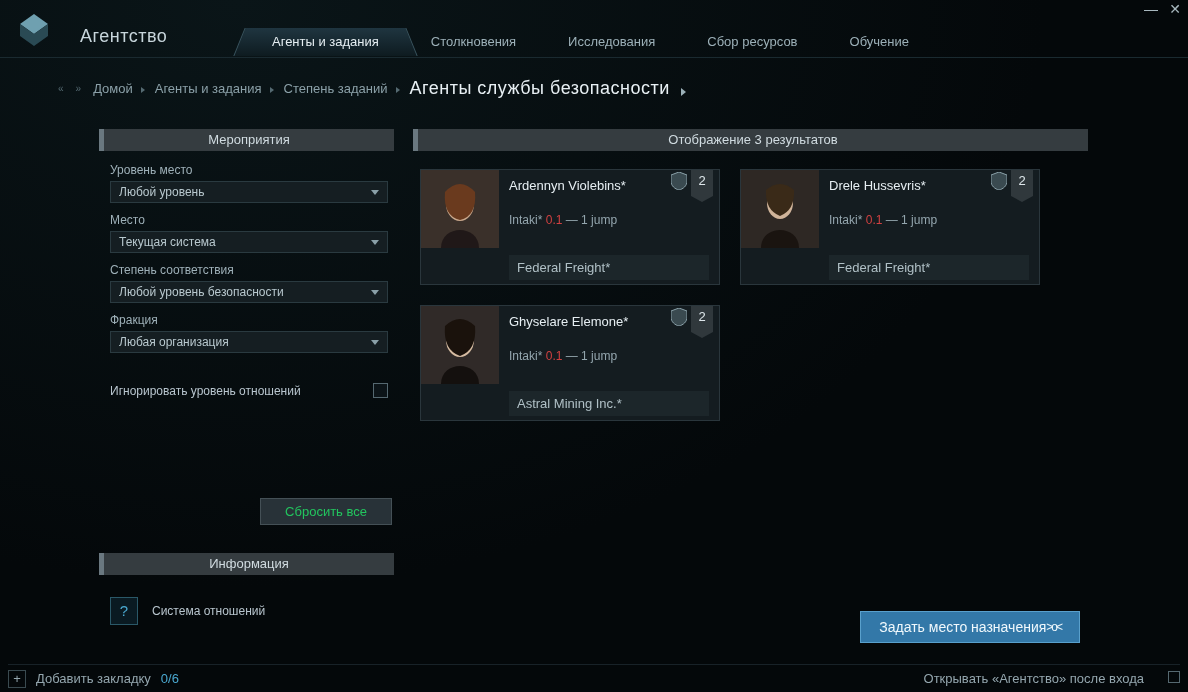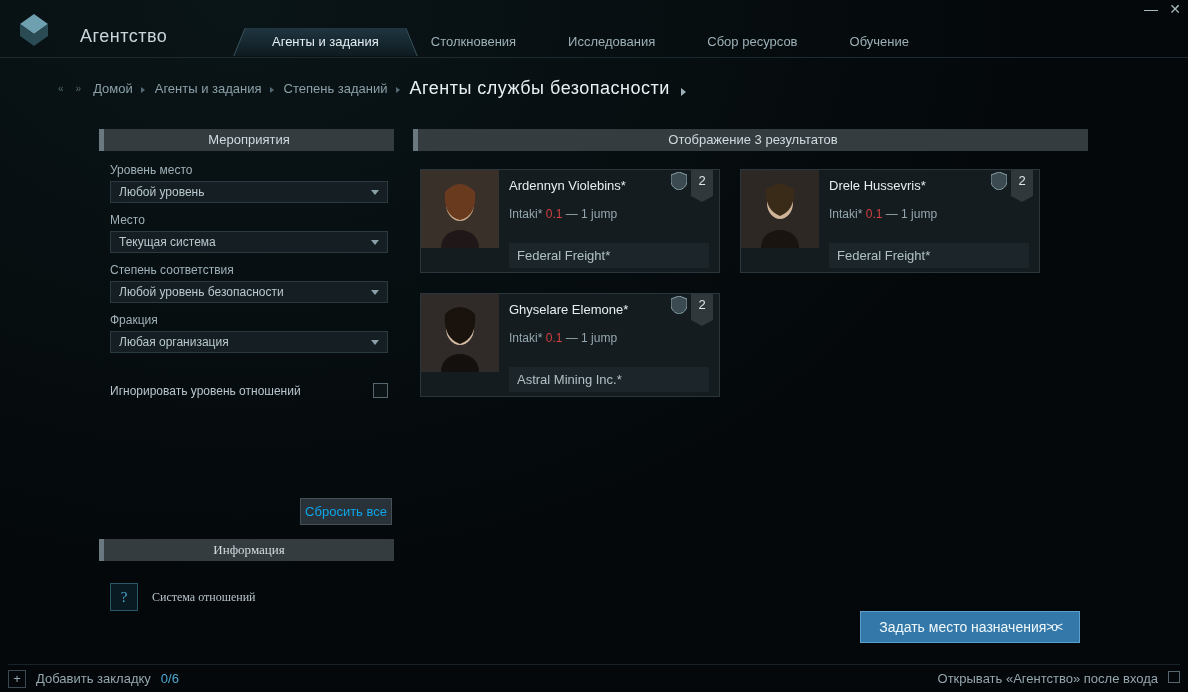--- a/index.html
+++ b/index.html
@@ -32,45 +32,45 @@
   .accent-bar { position: absolute; left: -5px; top: 0; bottom: 0; width: 5px; background: #6a7880; }
   
   .filters { width: 290px; display: flex; flex-direction: column; }
   .filter-block { padding: 0 6px 10px 6px; }
   .filter-label { font-size: 12px; color: #9eb0b8; margin-bottom: 4px; display: block; }
   .select { background: #151e22; border: 1px solid #2a3a40; height: 22px; line-height: 20px; padding: 0 24px 0 8px; font-size: 12px; color: #b8c8ce; position: relative; cursor: pointer; }
   .select::after { content: ''; position: absolute; right: 8px; top: 8px; border-left: 4px solid transparent; border-right: 4px solid transparent; border-top: 5px solid #8aa0a8; }
   .checkbox-row { display: flex; justify-content: space-between; align-items: center; padding: 20px 6px 0 6px; }
   .checkbox { width: 15px; height: 15px; border: 1px solid #556870; background: #0c1418; cursor: pointer; }
   .reset-row { display: flex; justify-content: flex-end; padding: 100px 2px 12px 2px; }
-  .btn { background: #283238; border: 1px solid #445056; color: #0ea5e9; padding: 5px 4px; font-size: 13px; cursor: pointer; }
-  .info-panel { margin-top: 2px; font-family: Liberation Serif, serif; }
+  .btn { background: #283238; border: 1px solid #445056; color: #22c55e; padding: 5px 24px; font-size: 13px; cursor: pointer; }
+  .info-panel { margin-top: 16px; }
   .info-row { display: flex; align-items: center; gap: 14px; padding: 10px 6px; }
   .q-mark { width: 28px; height: 28px; border: 1px solid #2a5868; color: #4aa8d0; text-align: center; line-height: 26px; font-size: 15px; background: #0a1a22; cursor: pointer; }
   
   .results { flex: 1; position: relative; }
   .agent-grid { display: flex; flex-wrap: wrap; gap: 20px; padding: 6px 2px; }
   .agent-card { width: 300px; background: #141c20; border: 1px solid #2a363c; display: flex; position: relative; cursor: pointer; }
   .portrait { width: 78px; height: 78px; background: linear-gradient(160deg,#54423a 0%,#2a2020 70%); flex: none; position: relative; overflow: hidden; }
   .portrait svg { width: 100%; height: 100%; }
-  .agent-info { flex: 1; padding: 8px 10px 4px 10px; display: flex; flex-direction: column; gap: 14px; }
+  .agent-info { flex: 1; padding: 8px 10px 4px 10px; display: flex; flex-direction: column; gap: 20px; }
   .agent-name { font-size: 13px; color: #e6eef2; }
   .agent-loc { font-size: 12px; color: #94a6ae; }
   .sec-red { color: #d04040; }
   .agent-corp { margin-top: 8px; background: #1c262a; padding: 5px 8px; font-size: 13px; color: #b0c0c6; }
   .level-badge { position: absolute; right: 6px; top: 0; width: 22px; height: 26px; background: #30383c; color: #dde6ea; text-align: center; line-height: 22px; font-size: 13px; }
   .level-badge::after { content: ''; position: absolute; left: 0; bottom: -6px; border-left: 11px solid transparent; border-right: 11px solid transparent; border-top: 6px solid #30383c; }
   .shield-badge { position: absolute; right: 32px; top: 2px; width: 16px; height: 18px; }
   
   .cta { position: absolute; right: 8px; bottom: 8px; background: #3378a8; border: 1px solid #59a0cc; color: #f0f8fc; padding: 7px 18px; font-size: 14px; cursor: pointer; display: flex; align-items: center; }
   .cta .icon { font-size: 12px; letter-spacing: -2px; }
   .footer { position: absolute; left: 8px; right: 8px; bottom: 4px; height: 24px; display: flex; align-items: center; gap: 10px; color: #94a6ae; font-size: 13px; border-top: 1px solid #182228; padding-top: 4px; }
   .footer .plus { width: 18px; height: 18px; border: 1px solid #3a4a50; text-align: center; line-height: 16px; cursor: pointer; }
   .footer .count { color: #4aa8d0; }
-  .footer-right { margin-left: auto; display: flex; align-items: flex-start; gap: 10px; }
+  .footer-right { margin-left: auto; display: flex; align-items: flex-start; gap: 24px; }
   .foot-check { width: 12px; height: 12px; border: 1px solid #556870; cursor: pointer; }
 </style>
 </head>
 <body>
 
 <div class="root">
 
   <div class="titlebar">
     <div class="logo">
       <svg viewBox="0 0 40 40">

